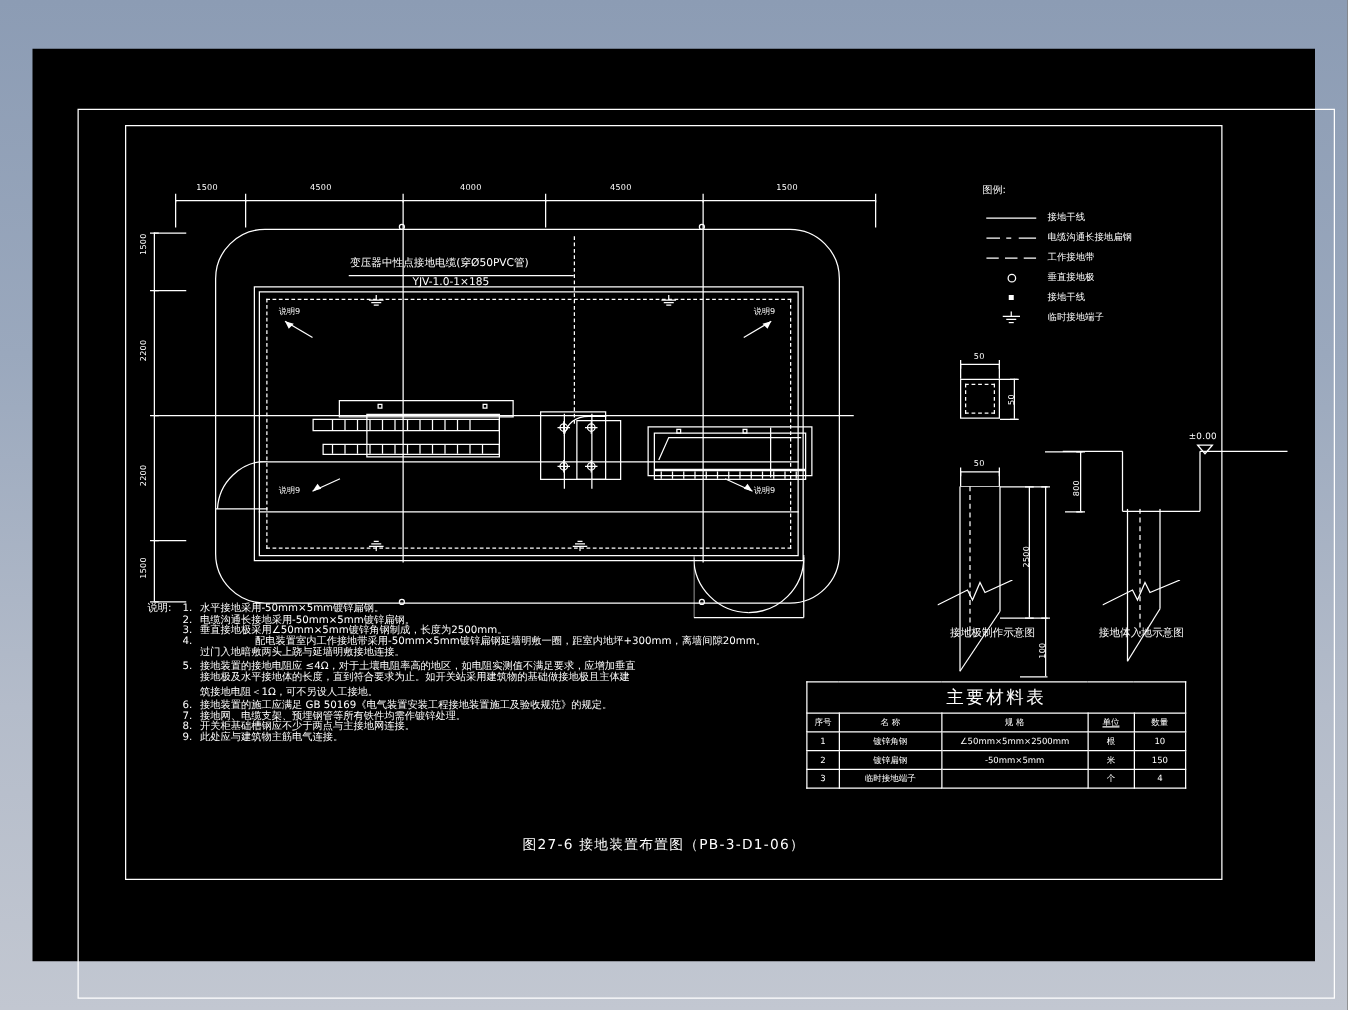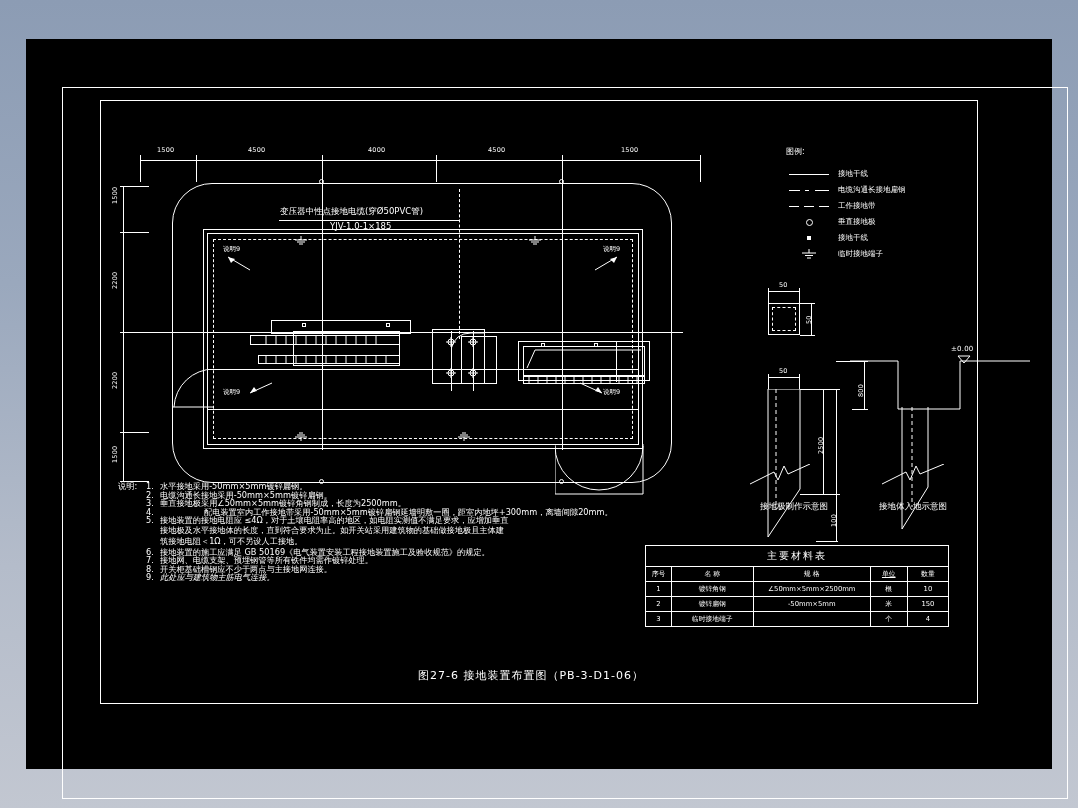--- a/index.html
+++ b/index.html
@@ -56,21 +56,21 @@
     border-collapse: collapse;
     color:#fff;
     font-size: 6.8px;
   }
   #mat-table td, #mat-table th {
     border: 1px solid #ffffff;
     text-align: center;
     padding: 2px 1px;
     font-weight: normal;
   }
-  #mat-table .ttl { font-size: 10px; padding: 3px; letter-spacing: 2px; }
+  #mat-table .ttl { font-size: 14px; padding: 3px; letter-spacing: 2px; }
   #mat-table .c0 { width: 24px; }
   #mat-table .c1 { width: 84px; }
   #mat-table .c2 { width: 116px; }
   #mat-table .c3 { width: 36px; text-decoration: underline; }
   #mat-table .c4 { width: 40px; }
 
   
   #dwg-title {
     position:absolute; left: 418px; top: 668px;
     color:#fff; font-size: 11px; letter-spacing: 1px;
@@ -464,20 +464,23 @@
             <span class="txt" style="position:relative;">电缆沟通长接地采用-50mm×5mm镀锌扁钢。</span>
           </div>
           <div style="display:flex; font-size:8.2px; line-height:11.3px; white-space:nowrap;">
             <span class="txt" style="position:relative; width:14px; flex:0 0 14px;">3.</span>
             <span class="txt" style="position:relative;">垂直接地极采用∠50mm×5mm镀锌角钢制成，长度为2500mm。</span>
           </div>
           <div style="display:flex; font-size:8.2px; line-height:11.3px; white-space:nowrap;">
             <span class="txt" style="position:relative; width:14px; flex:0 0 14px;">4.</span>
             <span class="txt" style="position:relative;padding-left:44px;">配电装置室内工作接地带采用-50mm×5mm镀锌扁钢延墙明敷一圈，距室内地坪+300mm，离墙间隙20mm。</span>
           </div>
+          <div style="font-size:8.2px; line-height:11.3px; white-space:nowrap; padding-left:14px;">
+            <span class="txt" style="position:relative;">过门入地暗敷两头上跷与延墙明敷接地连接。</span>
+          </div>
           <div style="display:flex; font-size:8.2px; line-height:11.3px; white-space:nowrap;">
             <span class="txt" style="position:relative; width:14px; flex:0 0 14px;">5.</span>
             <span class="txt" style="position:relative;">接地装置的接地电阻应 ≤4Ω，对于土壤电阻率高的地区，如电阻实测值不满足要求，应增加垂直</span>
           </div>
           <div style="font-size:8.2px; line-height:11.3px; white-space:nowrap; padding-left:14px;">
             <span class="txt" style="position:relative;font-family:Liberation Mono, monospace;">接地极及水平接地体的长度，直到符合要求为止。如开关站采用建筑物的基础做接地极且主体建</span>
           </div>
           <div style="font-size:8.2px; line-height:11.3px; white-space:nowrap; padding-left:14px;">
             <span class="txt" style="position:relative;">筑接地电阻＜1Ω，可不另设人工接地。</span>
           </div>
@@ -488,21 +491,21 @@
           <div style="display:flex; font-size:8.2px; line-height:11.3px; white-space:nowrap;">
             <span class="txt" style="position:relative; width:14px; flex:0 0 14px;">7.</span>
             <span class="txt" style="position:relative;">接地网、电缆支架、预埋钢管等所有铁件均需作镀锌处理。</span>
           </div>
           <div style="display:flex; font-size:8.2px; line-height:11.3px; white-space:nowrap;">
             <span class="txt" style="position:relative; width:14px; flex:0 0 14px;">8.</span>
             <span class="txt" style="position:relative;">开关柜基础槽钢应不少于两点与主接地网连接。</span>
           </div>
           <div style="display:flex; font-size:8.2px; line-height:11.3px; white-space:nowrap;">
             <span class="txt" style="position:relative; width:14px; flex:0 0 14px;">9.</span>
-            <span class="txt" style="position:relative;font-style:italic;">此处应与建筑物主筋电气连接。</span>
+            <span class="txt" style="position:relative;">此处应与建筑物主筋电气连接。</span>
           </div>
         </div>
       </div>
     </div>
 
     <table id="mat-table" style="left:619px; top:506px;">
       <tbody>
           <tr>
         <td class="ttl" colspan="5">主要材料表</td>
       </tr>

